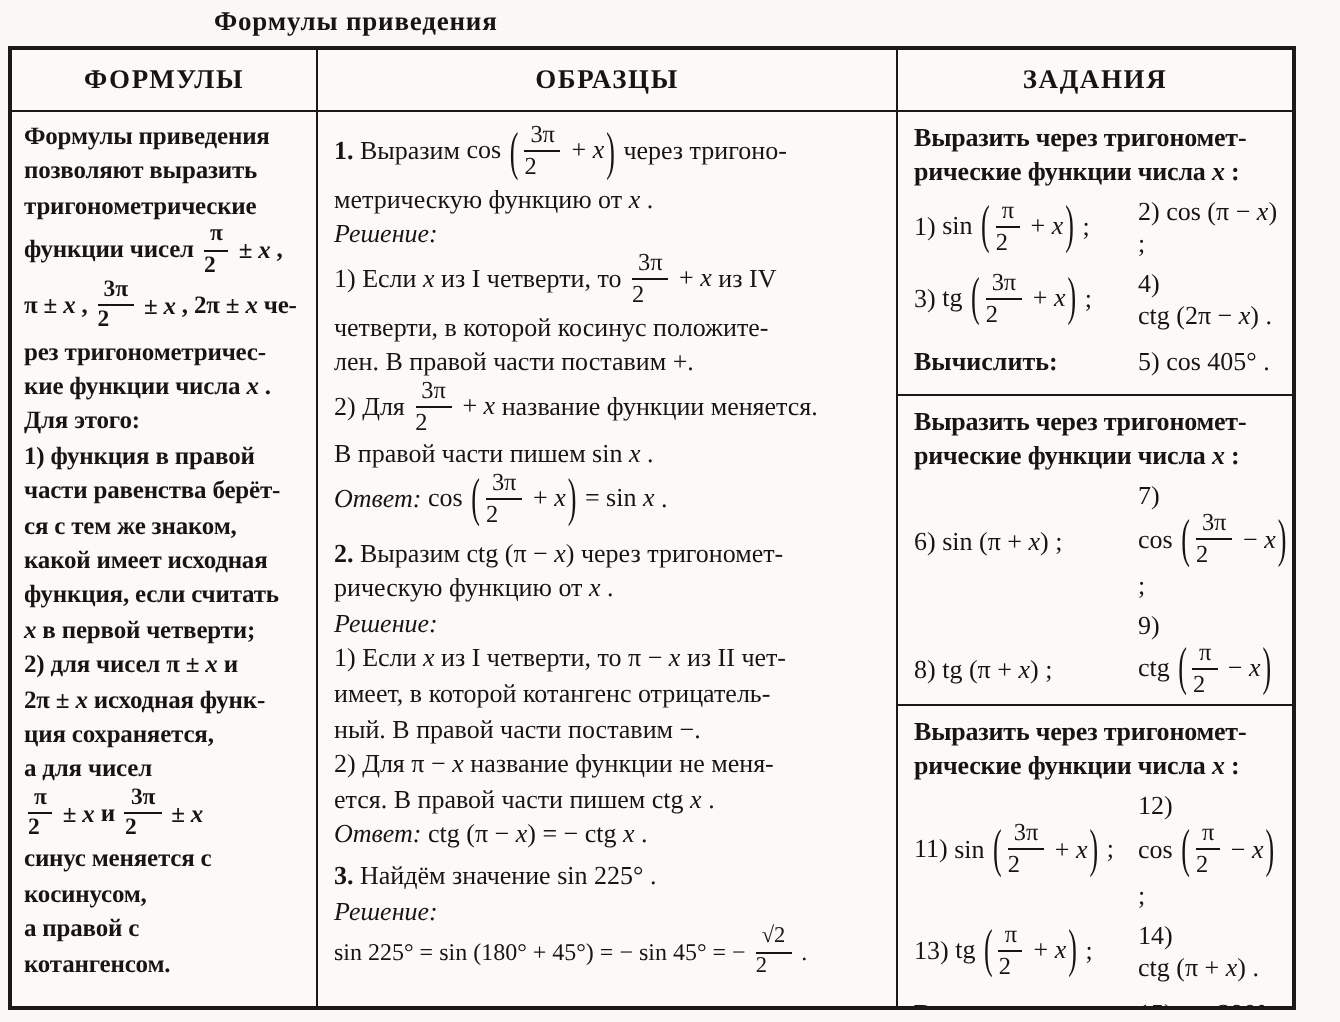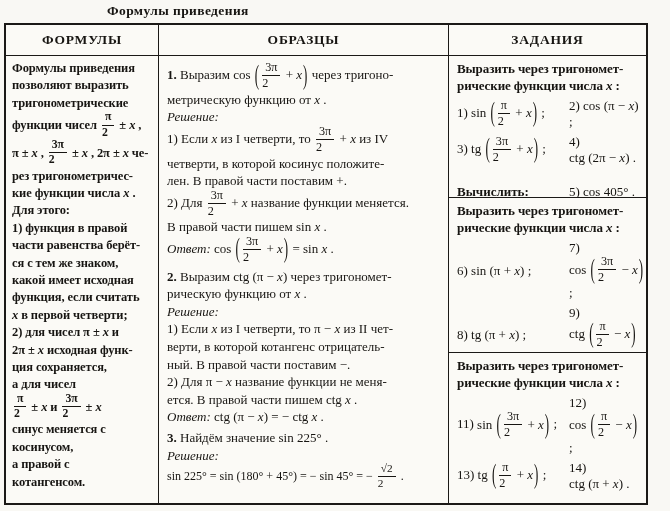--- a/index.html
+++ b/index.html
@@ -44,21 +44,21 @@
     display:flex;flex-direction:column;font-size:13px;
   }
   .ts{padding:4px 4px 0 8px;overflow:hidden;box-sizing:border-box;}
   .ts-1{height:142px;border-bottom:1.5px solid #1b1917;}
   .ts-2{height:155px;border-bottom:1.5px solid #1b1917;}
   .ts-3{flex:1;}
   .ts-head{font-weight:bold;line-height:17.2px;letter-spacing:-.1px;}
   .row{display:flex;align-items:center;margin:4px 0;}
   .row .l{width:112px;flex:none;}
   .row .r{flex:1;}
-  .ts-compute{display:flex;align-items:center;margin-top:18px;}
+  .ts-compute{display:flex;align-items:center;margin-top:7px;}
   .ts-compute .cl{width:112px;flex:none;font-weight:bold;}
   .ts-compute .ci{flex:1;}
   .line{white-space:nowrap;min-height:16px;}
   .para{margin-top:3px;}
   i{font-style:italic;}
   
   .math{white-space:nowrap;}
   .fr{
     display:inline-flex;flex-direction:column;
     vertical-align:middle;text-align:left;
@@ -143,21 +143,21 @@
             </span> + <i>x</i></span> название функции меняется.</div>
         <div class="line">В правой части пишем <span class="math">sin <i>x</i></span> .</div>
         <div class="line"><i>Ответ:</i> <span class="math">cos <span class="bp">(</span><span class="fr">
               <span class="nu">3π</span>
               <span class="de">2</span>
             </span> + <i>x</i><span class="bp">)</span> = sin <i>x</i></span> .</div>
         <div class="line para"><b>2.</b> Выразим <span class="math">ctg (π − <i>x</i>)</span> через тригономет-</div>
         <div class="line">рическую функцию от <span class="math"><i>x</i></span> .</div>
         <div class="line"><i>Решение:</i></div>
         <div class="line">1) Если <span class="math"><i>x</i></span> из I четверти, то <span class="math">π − <i>x</i></span> из II чет-</div>
-        <div class="line">верти, в которой котангенс отрицатель-</div>
+        <div class="line">имеет, в которой котангенс отрицатель-</div>
         <div class="line">ный. В правой части поставим −.</div>
         <div class="line">2) Для <span class="math">π − <i>x</i></span> название функции не меня-</div>
         <div class="line">ется. В правой части пишем <span class="math">ctg <i>x</i></span> .</div>
         <div class="line"><i>Ответ:</i> <span class="math">ctg (π − <i>x</i>) = − ctg <i>x</i></span> .</div>
         <div class="line para"><b>3.</b> Найдём значение <span class="math">sin 225°</span> .</div>
         <div class="line"><i>Решение:</i></div>
         <div class="line"><span class="math">sin 225° = sin (180° + 45°) = − sin 45° = − <span class="fr">
               <span class="nu">√2</span>
               <span class="de">2</span>
             </span></span> .</div>

